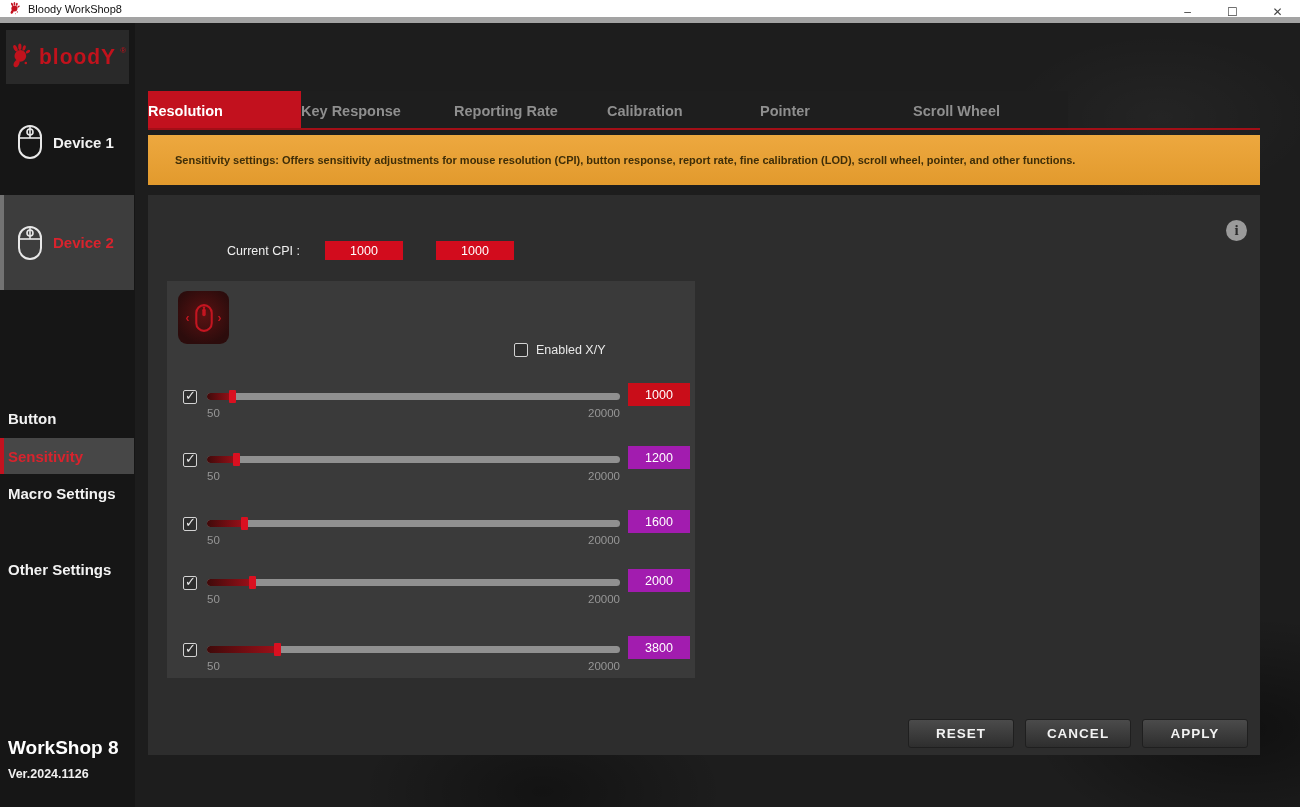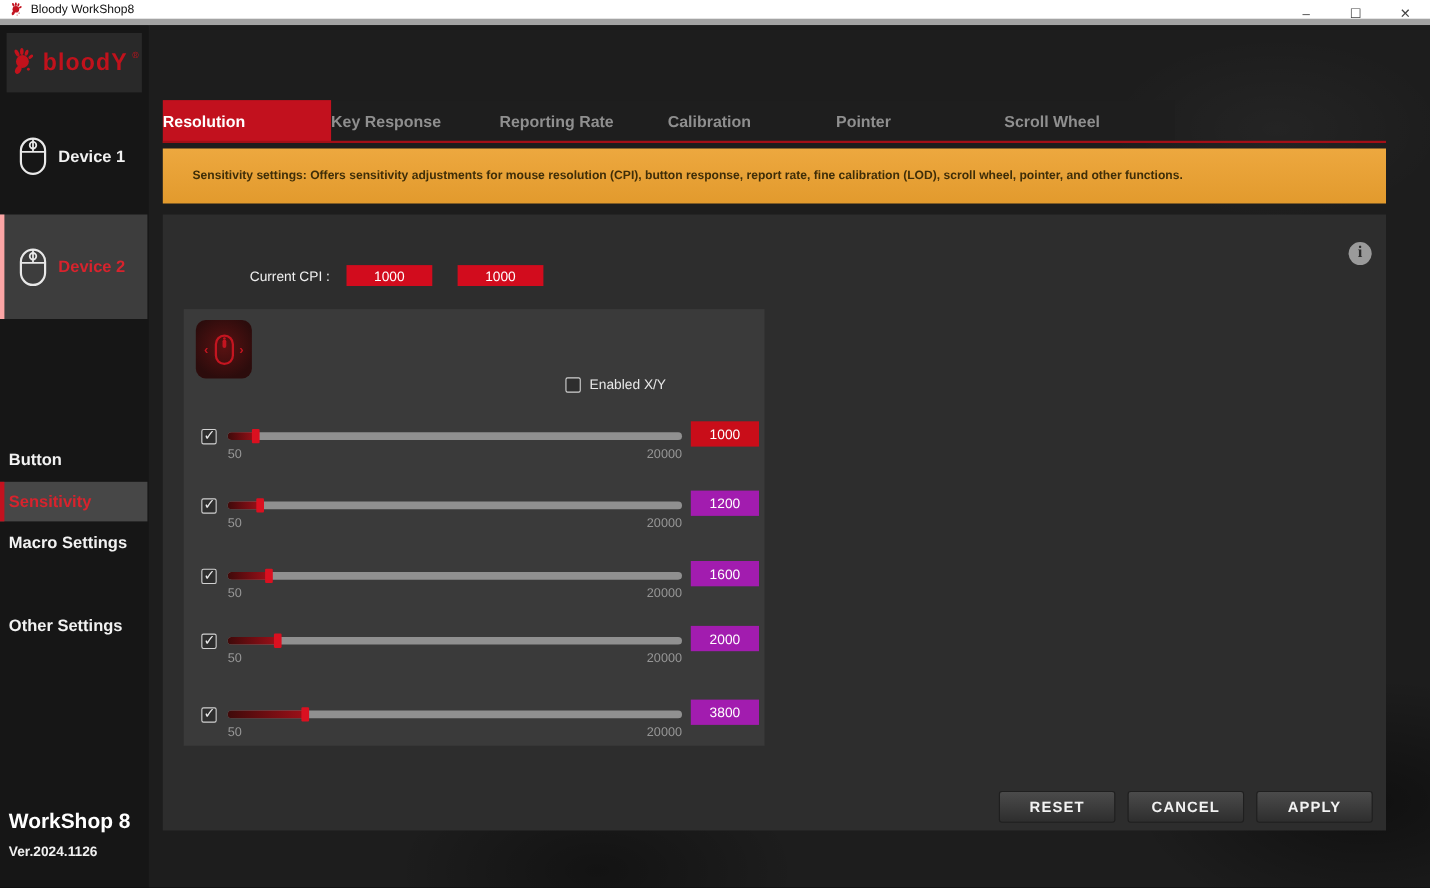--- a/index.html
+++ b/index.html
@@ -16,21 +16,21 @@
   
   .app { position:absolute; left:0; top:23px; width:1300px; height:784px; background:#151515; }
 
   
   .sidebar { position:absolute; left:0; top:0; width:135px; height:784px; background:#161616; z-index:3; }
   .logo-box { position:absolute; left:6px; top:7px; width:123px; height:54px; background:#292929; display:flex; align-items:center; justify-content:center; gap:4px; }
   .logo-text { color:#c1121c; font-size:21px; font-weight:bold; letter-spacing:1px; transform:scaleY(1.05); }
   .logo-reg { color:#c1121c; font-size:8px; vertical-align:top; position:relative; top:-7px; }
   .device-item { position:absolute; left:0; width:134px; display:flex; align-items:center; gap:9px; padding-left:16px; }
   .device-1 { top:85px; height:68px; }
-  .device-2 { top:172px; height:95px; background:#3d3d3d; border-left:4px solid #fca5a5; padding-left:12px; }
+  .device-2 { top:172px; height:95px; background:#3d3d3d; border-left:4px solid #737373; padding-left:12px; }
   .device-label { font-size:15px; font-weight:bold; color:#f2f2f2; }
   .device-2 .device-label { color:#d8232d; }
   .menu-item { position:absolute; left:0; width:135px; height:36px; display:flex; align-items:center; padding-left:8px; font-size:15px; font-weight:bold; color:#f2f2f2; cursor:pointer; }
   .menu-item.active { background:#474747; border-left:4px solid #c3121f; padding-left:4px; color:#d8232d; width:134px; }
   .side-footer-title { position:absolute; left:8px; top:714px; font-size:19px; font-weight:bold; color:#ffffff; }
   .side-footer-ver { position:absolute; left:8px; top:744px; font-size:12.5px; font-weight:bold; color:#f0f0f0; }
 
   
   .main { position:absolute; left:135px; top:0; width:1165px; height:784px; background:#1d1d1d; }
   .main::after { content:""; position:absolute; inset:0; pointer-events:none;
@@ -42,21 +42,21 @@
   .tabstrip { position:absolute; left:13px; top:68px; width:920px; height:39px; background:#1e1e1e; display:flex; z-index:2; }
   .tab { width:153px; height:39px; display:flex; align-items:center; font-size:14.5px; font-weight:bold; color:#8f8f8f; cursor:pointer; }
   .tab.active { background:#c2111e; color:#ffffff; }
   .tab-underline { position:absolute; left:13px; top:105px; width:1112px; height:2px; background:#a30f17; z-index:2; }
 
   .banner { position:absolute; left:13px; top:112px; width:1112px; height:50px; background:linear-gradient(#eda83f,#e29a2d); display:flex; align-items:center; padding-left:27px; z-index:2; }
   .banner-text { font-size:11px; font-weight:bold; color:#3f2e08; }
 
   .panel { position:absolute; left:13px; top:172px; width:1112px; height:560px; background:#2d2d2d; z-index:1; }
 
-  .cpi-row { position:absolute; left:92px; top:218px; display:flex; align-items:center; gap:12px; z-index:2; }
+  .cpi-row { position:absolute; left:92px; top:218px; display:flex; align-items:center; gap:22px; z-index:2; }
   .cpi-label { font-size:12.5px; color:#f0f0f0; margin-right:3px; }
   .cpi-btn { width:78px; height:19px; background:#d20c1d; color:#fff; font-size:12.5px; display:flex; align-items:center; justify-content:center; cursor:pointer; }
   .cpi-btn + .cpi-btn { margin-left:11px; }
 
   .info-icon { position:absolute; left:1091px; top:197px; width:21px; height:21px; border-radius:50%; background:#9a9a9a; color:#2b2b2b; font-family:"Liberation Serif", serif; font-weight:bold; font-size:15px; display:flex; align-items:center; justify-content:center; z-index:2; cursor:pointer; }
 
   .slider-panel { position:absolute; left:32px; top:258px; width:528px; height:397px; background:#3a3a3a; z-index:2; }
 
   .mouse-box { position:absolute; left:11px; top:10px; width:51px; height:53px; border-radius:9px; background:radial-gradient(circle at 50% 45%, #5a1212, #2c0c0c 75%); display:flex; align-items:center; justify-content:center; gap:2px; cursor:pointer; }
   .mouse-box .arrow { color:#c41520; font-size:12px; font-weight:bold; }

